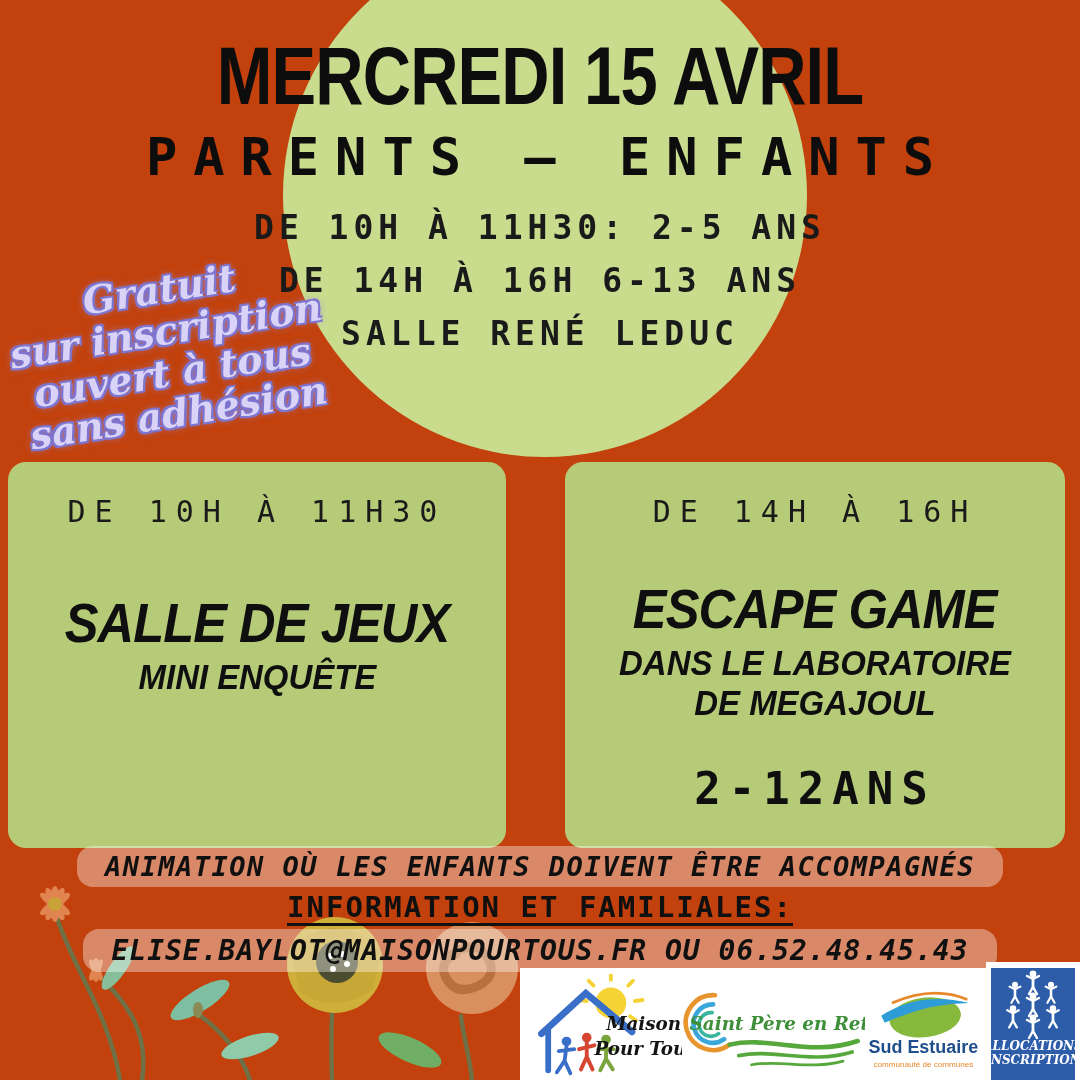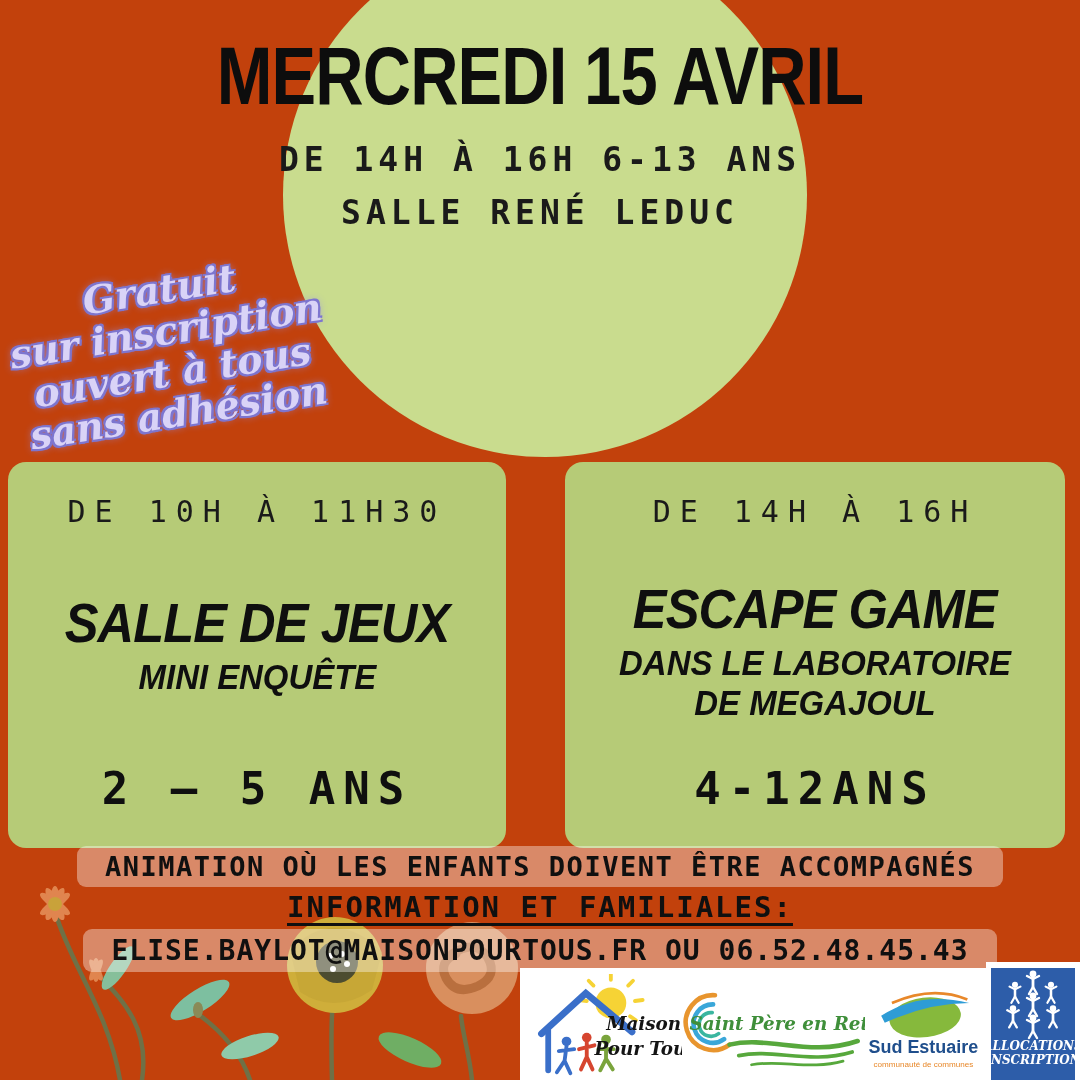--- a/index.html
+++ b/index.html
@@ -36,22 +36,22 @@
   .card-title { margin-top:62px; font-weight:900; font-style:italic; font-size:55px;
                 letter-spacing:-1px; transform:scaleX(0.92); }
   .card-sub { margin-top:2px; font-weight:900; font-style:italic; font-size:35px;
               transform:scaleX(0.94); text-align:center; line-height:1.15; max-width:460px; }
   .card-age { margin-top:auto; margin-bottom:34px; font-family:"DejaVu Sans Mono", monospace;
               font-weight:bold; font-size:44px; letter-spacing:8px; }
   .card-right .card-title { margin-top:48px; }
 
   .info { position:absolute; top:846px; left:0; width:100%; text-align:center; z-index:2;
           font-family:"DejaVu Sans Mono", monospace; font-weight:bold; color:#101010; }
-  .info-band { display:inline-block; background:rgba(255,255,255,0.38); border-radius:9px;
-               padding:5px 28px; }
+  .info-band { display:inline-block; background:rgba(255,255,255,0.38); border-radius:16px;
+               padding:5px 28px;font-style:italic; }
   .info-line1 { font-size:27px; letter-spacing:1.5px; }
   .info-line2 { margin-top:3px; font-size:29px; letter-spacing:2px;
                 text-decoration:underline; text-decoration-thickness:3px; text-underline-offset:6px; }
   .info-line3 { margin-top:5px; font-size:28px; letter-spacing:1px; }
 
   .logo-strip { position:absolute; left:520px; top:968px; width:466px; height:112px;
                 background:#ffffff; z-index:3; display:flex; align-items:flex-end;
                 justify-content:space-between; padding:0 4px; }
   .caf-box { position:absolute; left:986px; top:962px; width:94px; height:118px;
              background:#ffffff; z-index:3; padding:6px 5px 0 5px; }
@@ -129,45 +129,46 @@
       <circle cx="957" cy="172" r="4" fill="#63b79c" stroke="none"></circle>
     </g>
     <g fill="#8a8a56">
       <ellipse cx="704" cy="178" rx="6" ry="10"></ellipse>
       <ellipse cx="198" cy="160" rx="5" ry="8"></ellipse>
     </g>
   </svg>
 
   <div class="header">
     <div class="title">MERCREDI 15 AVRIL</div>
+    <div class="subtitle">PARENTS – ENFANTS</div>
     <div class="sched">
+      <div>DE 10H À 11H30: 2-5 ANS</div>
       <div>DE 14H À 16H 6-13 ANS</div>
       <div>SALLE RENÉ LEDUC</div>
     </div>
   </div>
 
   <div class="badge">
     <div>Gratuit</div>
     <div>sur inscription</div>
     <div>ouvert à tous</div>
     <div>sans adhésion</div>
   </div>
 
   <div class="card card-left">
     <div class="card-time">DE 10H À 11H30</div>
     <div class="card-title">SALLE DE JEUX</div>
     <div class="card-sub">MINI ENQUÊTE</div>
-    <div class="card-age">2 – 5 ANS</div>
   </div>
 
   <div class="card card-right">
     <div class="card-time">DE 14H À 16H</div>
     <div class="card-title">ESCAPE GAME</div>
     <div class="card-sub">DANS LE LABORATOIRE DE MEGAJOUL</div>
-    <div class="card-age">4-12ANS</div>
+    <div class="card-age">2-12ANS</div>
   </div>
 
   <div class="info">
     <div class="info-line1">
       <span class="info-band">ANIMATION OÙ LES ENFANTS DOIVENT ÊTRE ACCOMPAGNÉS</span>
     </div>
     <div class="info-line2">INFORMATION ET FAMILIALES:</div>
     <div class="info-line3">
       <span class="info-band">ELISE.BAYLOT@MAISONPOURTOUS.FR OU 06.52.48.45.43</span>
     </div>

